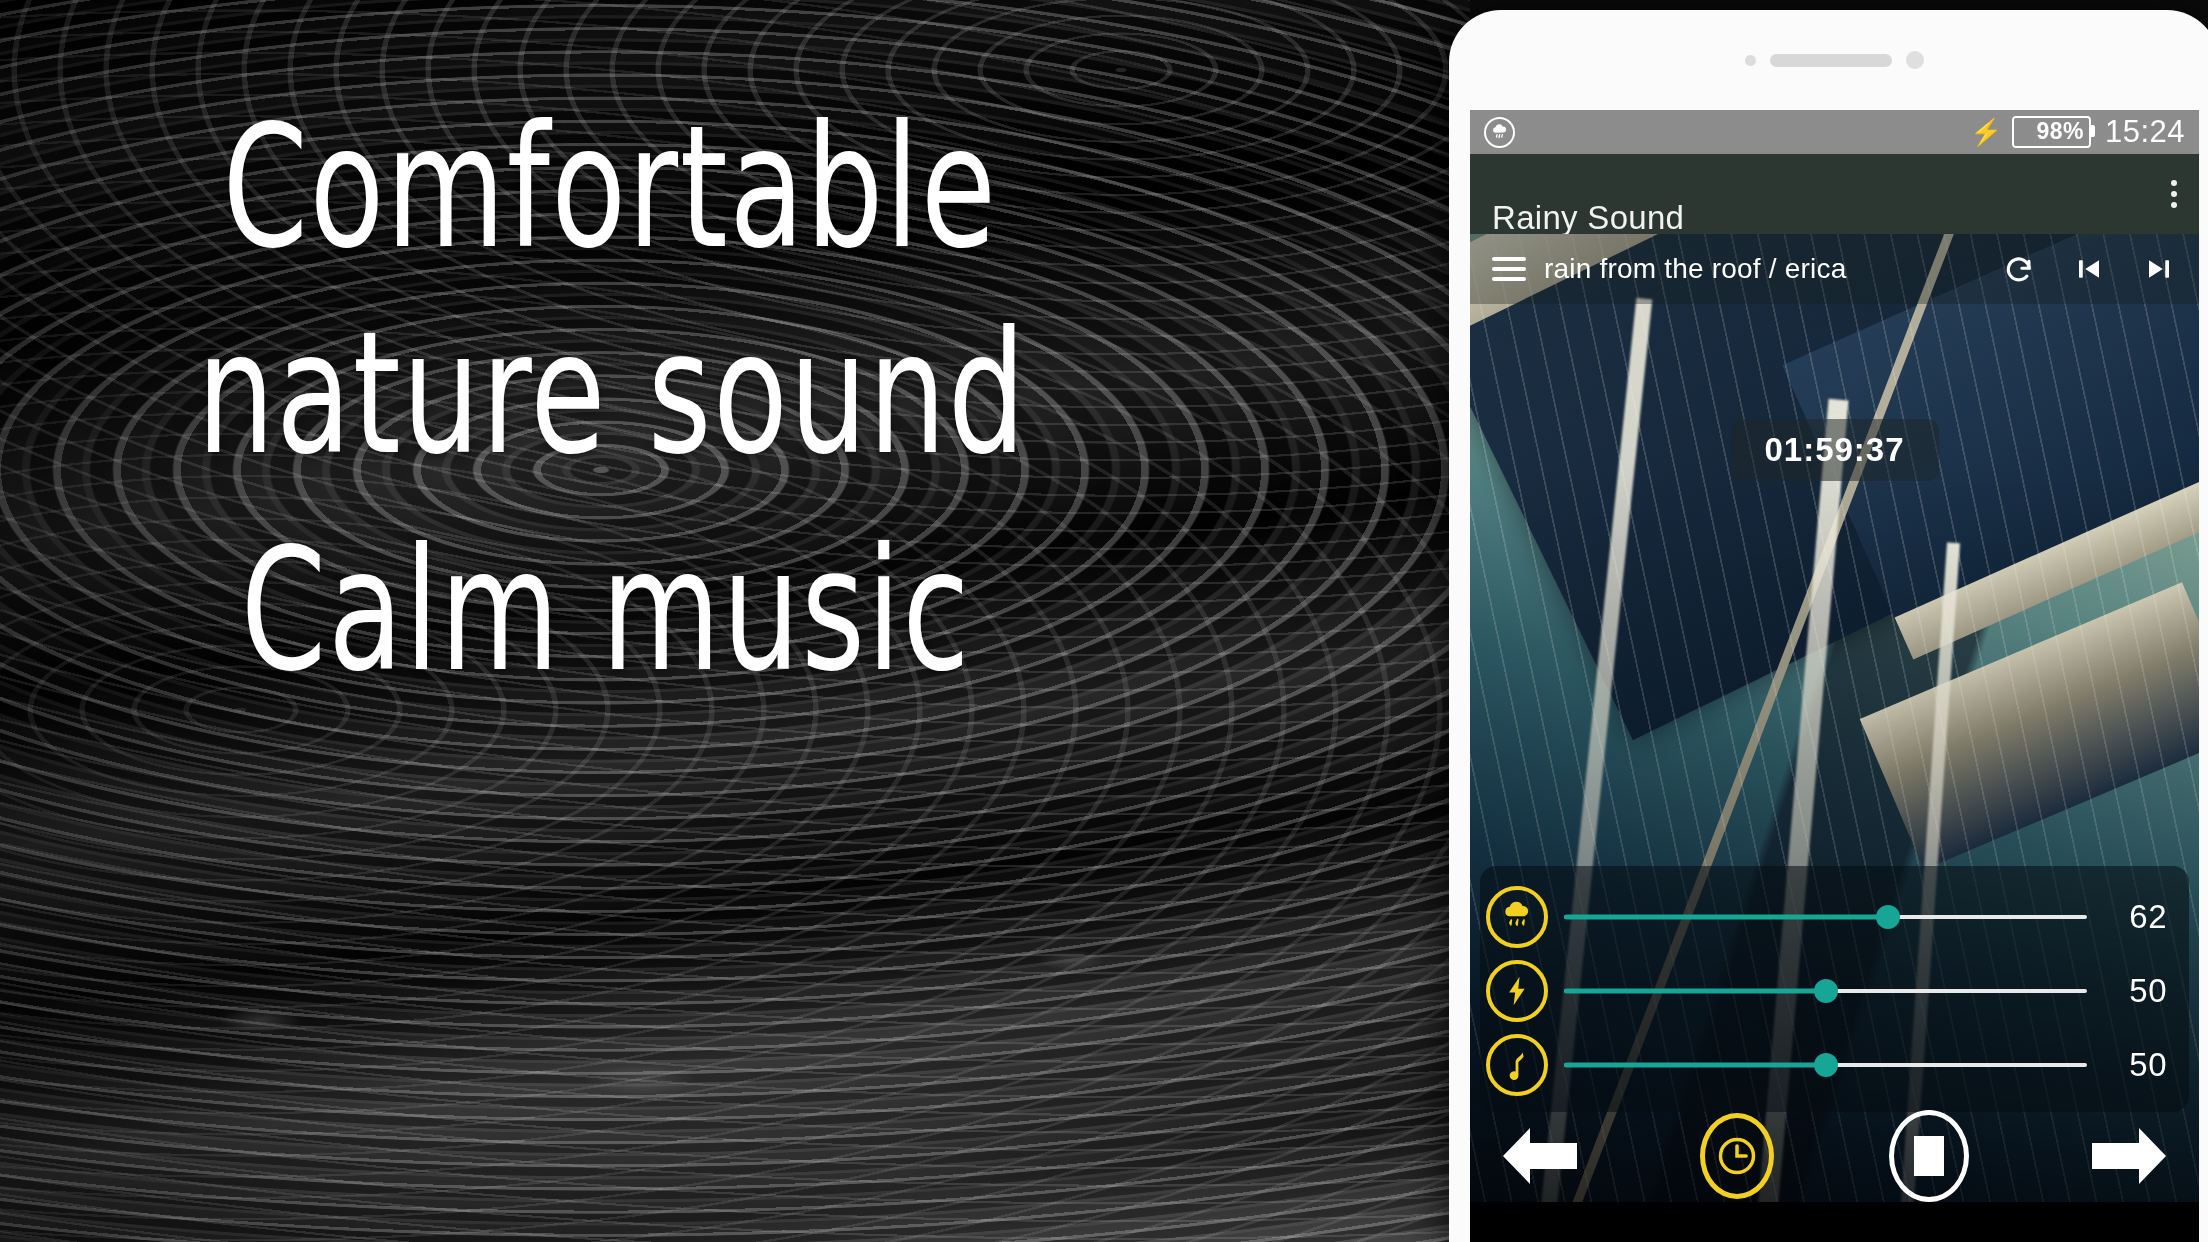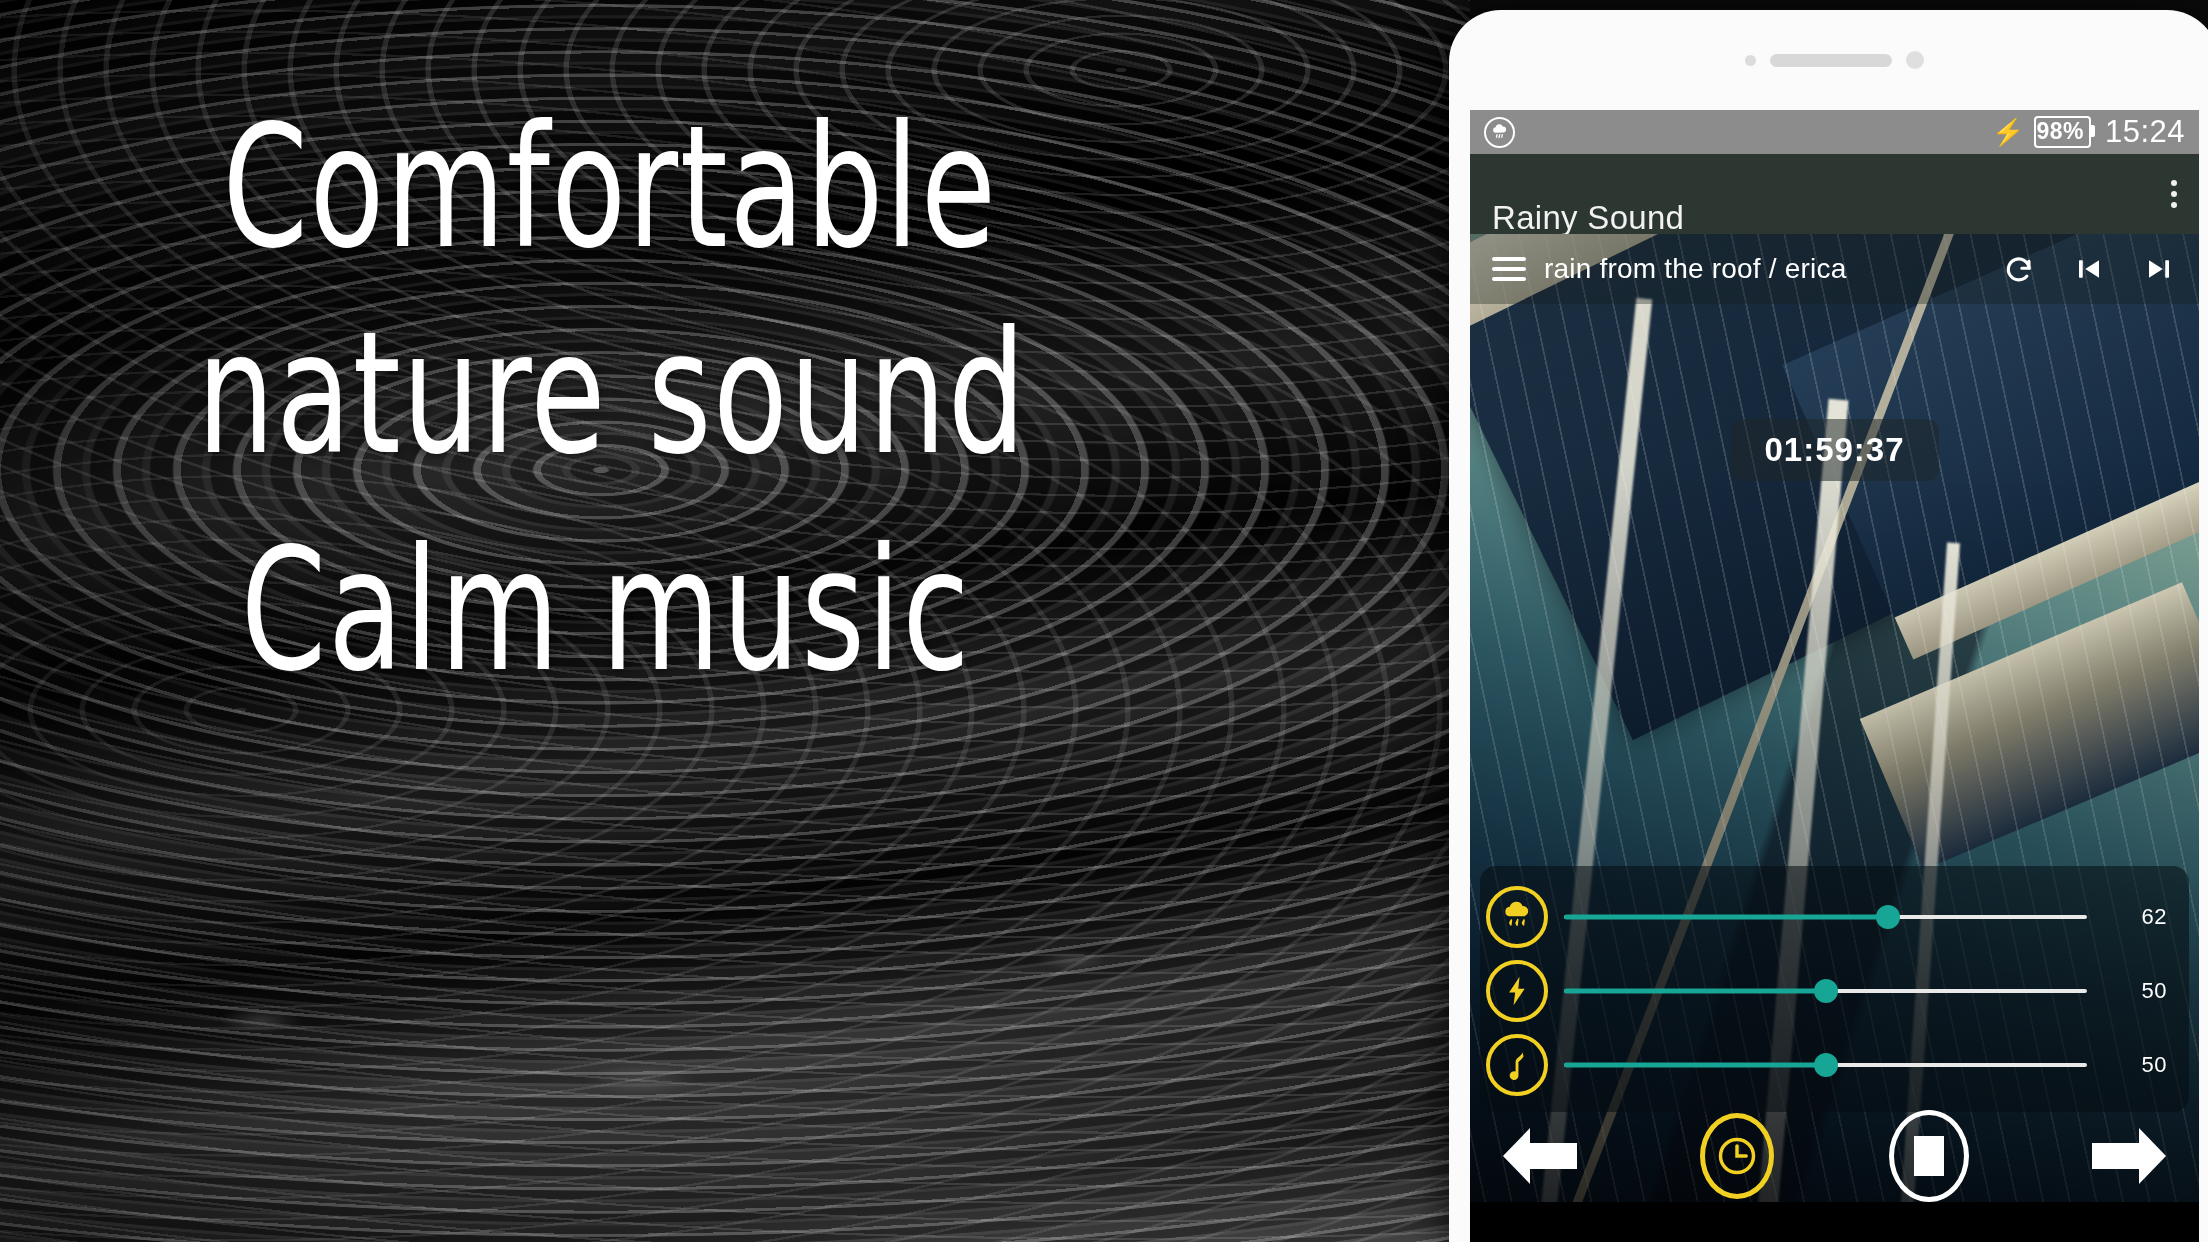--- a/index.html
+++ b/index.html
@@ -104,21 +104,21 @@
     display:flex; align-items:center; padding:0 14px;
     color:#fff; font-size:25px;
   }
   .sb-app-icon{
     width:31px; height:31px; border-radius:50%;
     border:2px solid #fff; display:flex; align-items:center; justify-content:center;
   }
   .sb-right{ margin-left:auto; display:flex; align-items:center; gap:10px; }
   .bolt-glyph{ font-size:26px; line-height:1; }
   .batt{
-    border:2.5px solid #fff; border-radius:4px; padding:0 5px 1px 0;
+    border:2.5px solid #fff; border-radius:4px; padding:0 5px 1px 22px;
     font-size:23px; font-weight:700; letter-spacing:.5px; position:relative;
   }
   .batt::after{
     content:""; position:absolute; right:-6px; top:7px;
     width:4px; height:12px; background:#fff; border-radius:0 2px 2px 0;
   }
   .sb-clock{ font-size:31px; letter-spacing:.5px; padding-left:4px; }
 
   
   .toolbar{
@@ -232,21 +232,21 @@
   .mix-fill{
     position:absolute; left:0; top:50%; transform:translateY(-50%);
     height:5px; background:#17a596; border-radius:3px;
   }
   .mix-thumb{
     position:absolute; top:50%; width:24px; height:24px; border-radius:50%;
     background:#17a596; transform:translate(-50%,-50%);
   }
   .mix-val{
     flex:0 0 78px; text-align:right; padding-right:16px;
-    color:#fff; font-size:22px; letter-spacing:.5px;
+    color:#fff; font-size:33px; letter-spacing:.5px;
   }
 
   
   .controlbar{
     position:absolute; left:0; bottom:58px; width:100%; height:92px;
     display:flex; align-items:center; justify-content:space-between;
     padding:0 26px;
   }
   .arrow-btn{ width:88px; height:76px; display:flex; align-items:center; justify-content:center; }
   .timer-btn{

